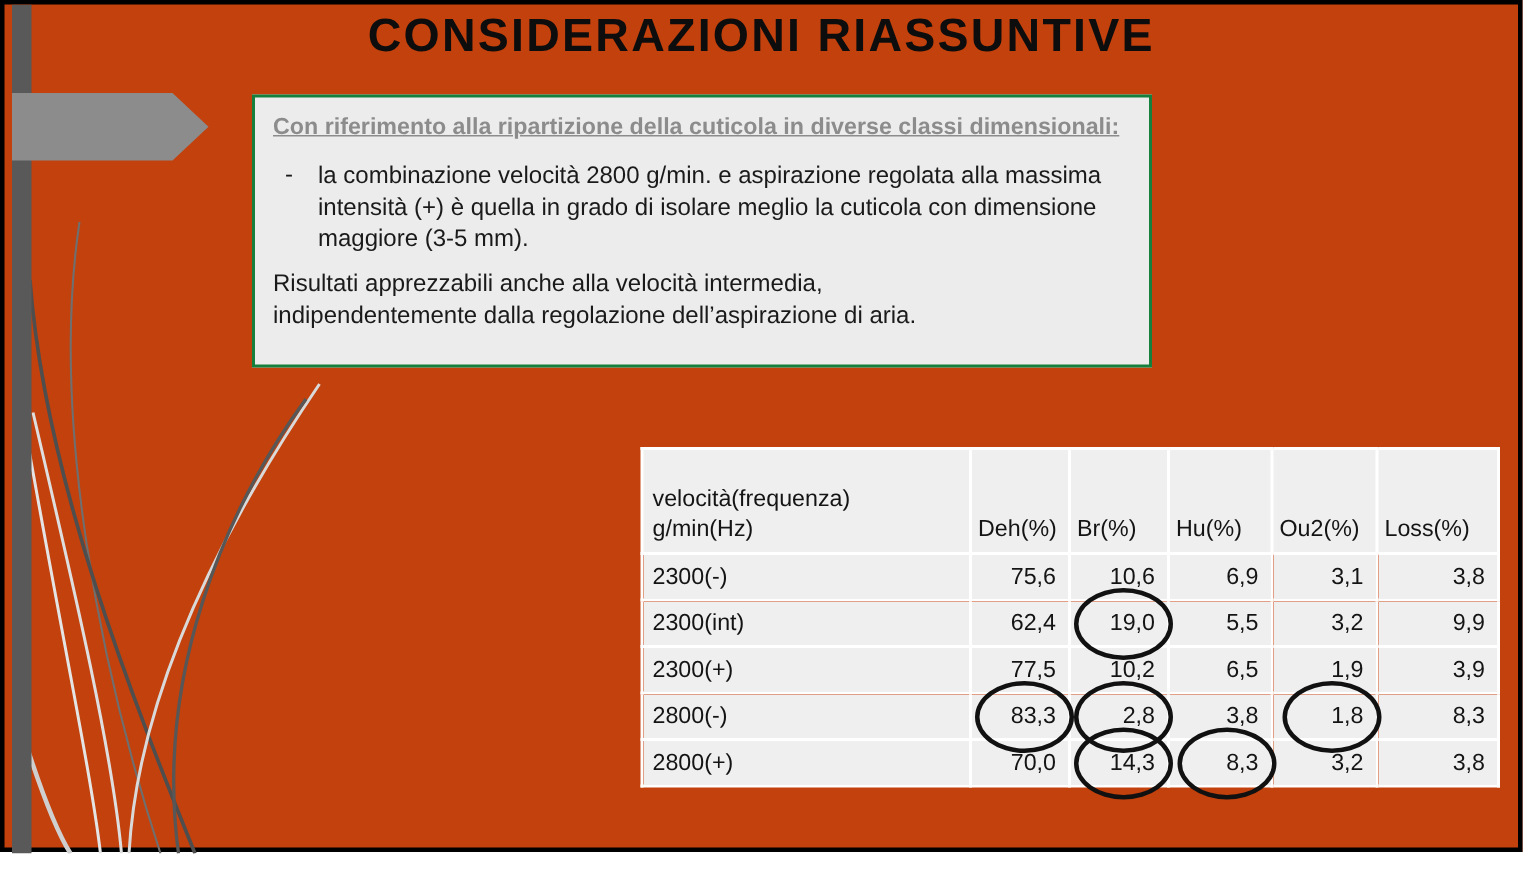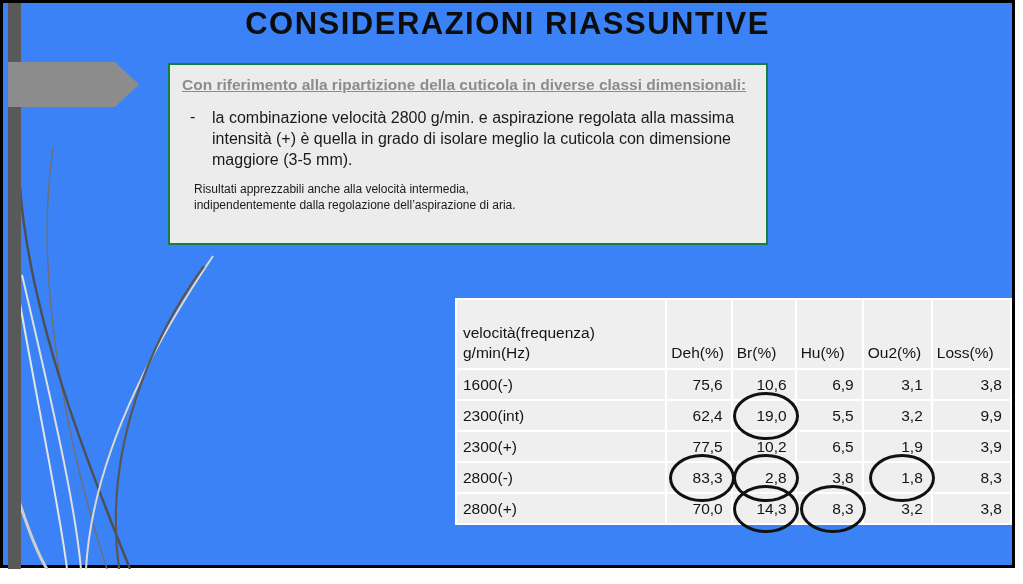--- a/index.html
+++ b/index.html
@@ -1,33 +1,33 @@
 <!DOCTYPE html>
 <html><head>
 <meta charset="utf-8">
 <style>
   html,body{margin:0;padding:0;background:#fff;}
   body{width:1023px;height:584px;position:relative;overflow:hidden;
        font-family:"Liberation Sans","DejaVu Sans",sans-serif;color:#1a1a1a;}
-  .slide{position:absolute;left:0;top:0;width:1009px;height:562px;border:3px solid #000;background:#3b82f6;}
+  .slide{position:absolute;left:0;top:0;width:1009px;height:562px;border:3px solid #000;background:#c2410c;}
   .deco{position:absolute;left:0;top:0;width:1011px;height:566px;z-index:0;pointer-events:none;}
 
   .title{position:absolute;left:0;top:3px;width:100%;margin:0;text-align:center;z-index:2;
          font-size:31px;font-weight:bold;letter-spacing:1.5px;color:#0d0d0d;white-space:nowrap;}
 
   .notebox{position:absolute;left:165px;top:60px;width:572px;min-height:156px;z-index:2;
            background:#ececec;border:2px solid #15803d;padding:10px 12px 12px 12px;}
   .notebox .heading{margin:0 0 12px 0;font-size:15.5px;font-weight:bold;color:#8c8c8c;
                     text-decoration:underline;line-height:1.35;}
   .bullet-row{display:flex;margin:0 0 10px 8px;}
   .bullet-row .dash{flex:0 0 22px;font-size:16px;color:#1a1a1a;}
   .bullet-row .btext{margin:0;font-size:16px;line-height:1.3;color:#1a1a1a;}
-  .notebox .footer{margin:12px;font-size:12px;line-height:1.3;color:#1a1a1a;white-space:pre-line;}
+  .notebox .footer{margin:0;font-size:16px;line-height:1.3;color:#1a1a1a;white-space:pre-line;}
 
-  table.results{position:absolute;left:452px;top:295px;z-index:2;border-collapse:collapse;
+  table.results{position:absolute;left:424px;top:295px;z-index:2;border-collapse:collapse;
                 table-layout:fixed;font-size:15.5px;color:#141414;}
   table.results th,table.results td{border:2px solid #fff;background:#efefef;
                 font-weight:normal;overflow:visible;}
   table.results th{vertical-align:bottom;text-align:left;height:58px;padding:4px 2px 6px 4px;
                 white-space:pre-line;line-height:1.25;}
   table.results td{height:29px;position:relative;padding:0;}
   table.results td.c0,table.results th.c0{padding-left:6px;}
   table.results td:not(.c0){text-align:right;}
   table.results .num{padding-right:8px;position:relative;z-index:1;}
   table.results col.w0{width:219px;} table.results col.w1{width:66px;}
@@ -81,21 +81,21 @@
         <tr>
           <th class="c0">velocità(frequenza)
 g/min(Hz)</th>
           <th>Deh(%)</th>
           <th>Br(%)</th>
           <th>Hu(%)</th>
           <th>Ou2(%)</th>
           <th>Loss(%)</th>
         </tr>
         <tr>
-          <td class="c0">1600(-)</td>
+          <td class="c0">2300(-)</td>
           <td><span class="num">75,6</span></td>
           <td><span class="num">10,6</span></td>
           <td><span class="num">6,9</span></td>
           <td><span class="num">3,1</span></td>
           <td><span class="num">3,8</span></td>
         </tr>
         <tr>
           <td class="c0">2300(int)</td>
           <td><span class="num">62,4</span></td>
           <td><span class="num">19,0</span><span class="ellipse"></span></td>

